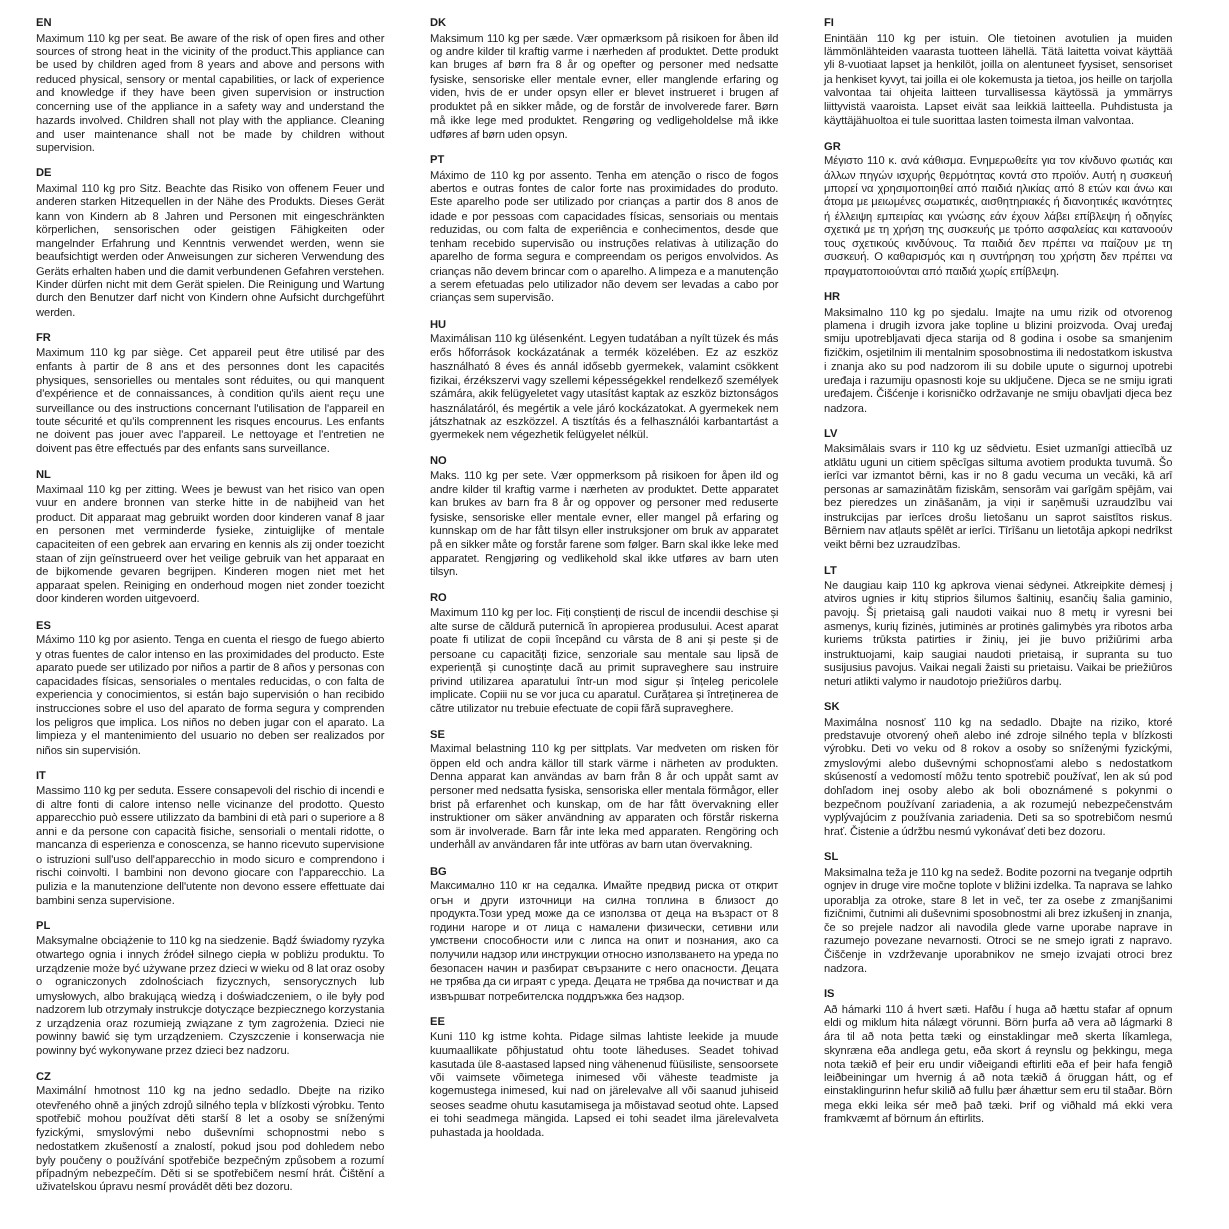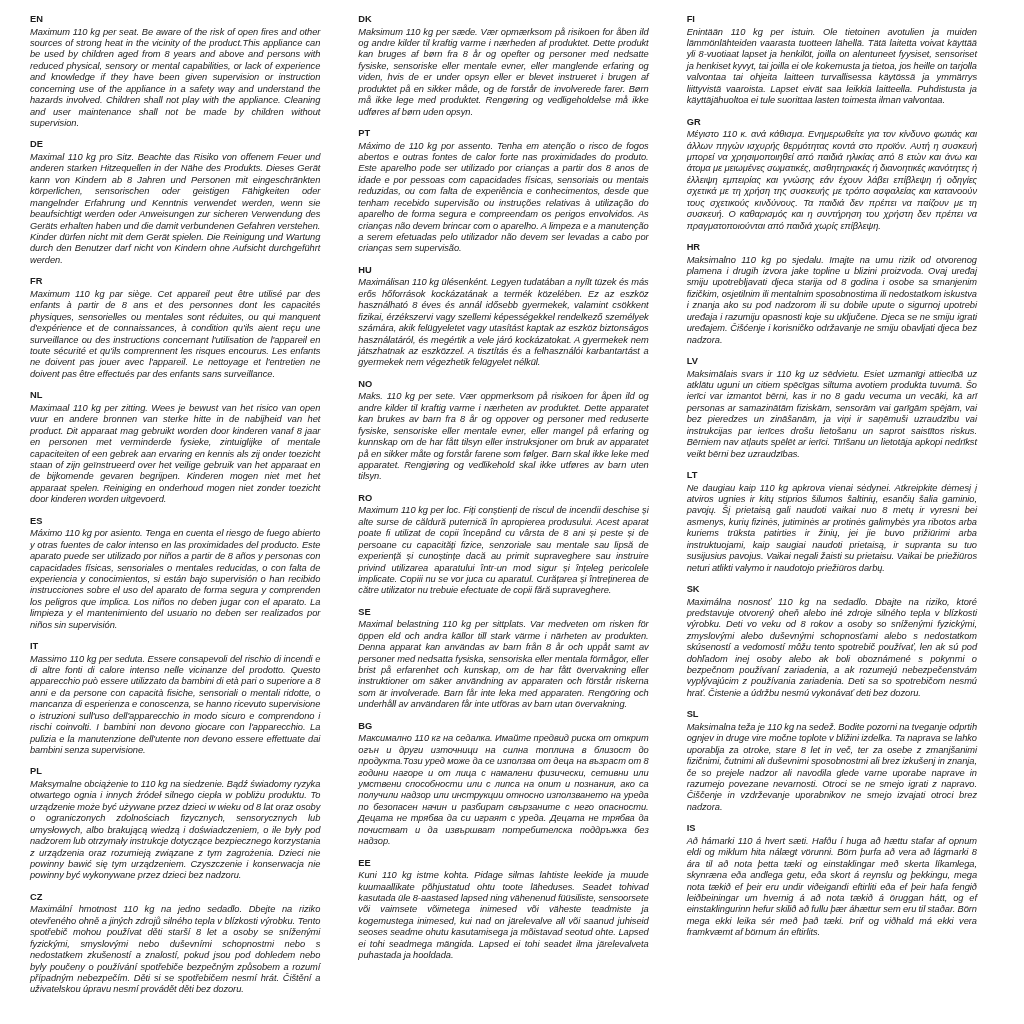--- a/index.html
+++ b/index.html
@@ -28,21 +28,20 @@
     font-weight: bold;
     line-height: 1.25;
     margin-bottom: 1px;
   }
   .lang-text {
     font-size: 9.3px;
     line-height: 1.23;
     text-align: justify;
     letter-spacing: -0.05px;
     word-spacing: -0.2px;
-    font-style: italic;
   }
 </style>
 </head>
 <body>
 
 <div class="page">
 
   <div class="col">
     <section class="lang-section">
       <h2 class="lang-code">EN</h2>

